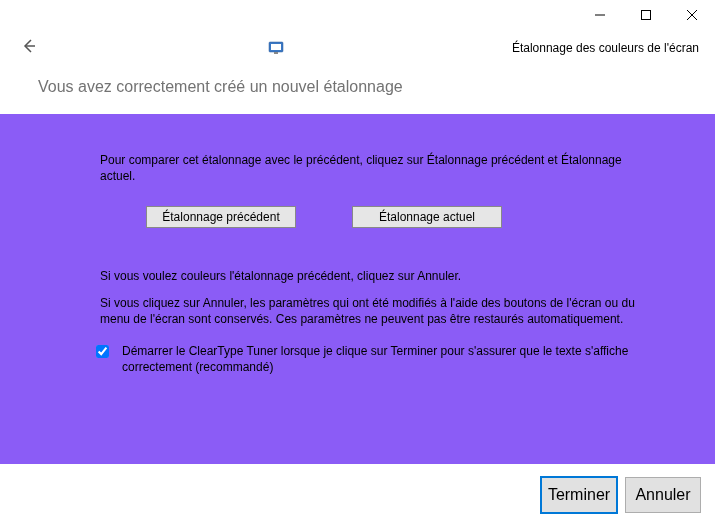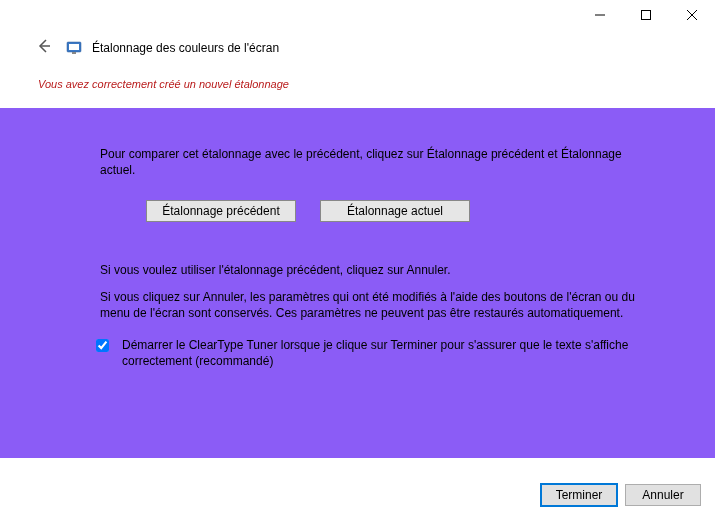--- a/index.html
+++ b/index.html
@@ -23,54 +23,54 @@
     width: 46px;
     height: 30px;
     display: flex;
     align-items: center;
     justify-content: center;
     color: #000;
   }
   .header {
     display: flex;
     align-items: center;
-    padding: 6px 16px 14px 32px;
+    padding: 6px 16px 14px 17px;
     gap: 10px;
+    justify-content: space-between;
   }
   .back-arrow {
     font-size: 16px;
     color: #555;
     padding: 2px 4px;
   }
   .app-icon {
     width: 16px;
     height: 16px;
     display: inline-block;
   }
   .header-title {
     font-size: 12px;
     color: #000;
   }
   .subtitle {
     padding: 4px 38px 18px 38px;
-    color: #b91c1c;
-    font-size: 11px;
-    font-style: italic;
+    color: #737373;
+    font-size: 16px;
   }
   .content {
     background: #8b5cf6;
     height: 350px;
     padding: 38px 50px 20px 100px;
     color: #000;
     font-size: 12px;
     line-height: 1.35;
   }
   .button-row {
     display: flex;
-    gap: 24px;
+    gap: 56px;
     margin: 22px 0 40px 46px;
   }
   .cal-btn {
     width: 150px;
     height: 22px;
     background: #e6e6e6;
     border: 1px solid #888;
     font-size: 12px;
     font-family: inherit;
     cursor: pointer;
@@ -98,22 +98,22 @@
     height: 40px;
     display: flex;
     justify-content: flex-end;
     align-items: center;
     gap: 8px;
     padding-right: 14px;
     background: #fff;
   }
   .footer button {
     width: 76px;
-    height: 22px;
-    font-size: 12px;
+    height: 36px;
+    font-size: 16px;
     font-family: inherit;
     background: #e1e1e1;
     border: 1px solid #adadad;
     cursor: pointer;
   }
   .footer button.primary {
     border: 1px solid #0078d7;
     outline: 1px solid #0078d7;
     background: #e1e1e1;
   }
@@ -160,21 +160,21 @@
 <div class="subtitle">Vous avez correctement créé un nouvel étalonnage</div>
 
 <div class="content">
   <div class="para">Pour comparer cet étalonnage avec le précédent, cliquez sur Étalonnage précédent et Étalonnage actuel.</div>
 
   <div class="button-row">
     <button class="cal-btn">Étalonnage précédent</button>
     <button class="cal-btn">Étalonnage actuel</button>
   </div>
 
-  <div class="para">Si vous voulez utiliser l'étalonnage précédent, cliquez sur Annuler.</div>
+  <div class="para">Si vous voulez couleurs l'étalonnage précédent, cliquez sur Annuler.</div>
   <div class="para">Si vous cliquez sur Annuler, les paramètres qui ont été modifiés à l'aide des boutons de l'écran ou du menu de l'écran sont conservés. Ces paramètres ne peuvent pas être restaurés automatiquement.</div>
 
   <div class="checkbox-row">
     <input type="checkbox" checked="" style="">
     <label>Démarrer le ClearType Tuner lorsque je clique sur Terminer pour s'assurer que le texte s'affiche correctement (recommandé)</label>
   </div>
 </div>
 
 <div class="footer">
   <button class="primary">Terminer</button>

